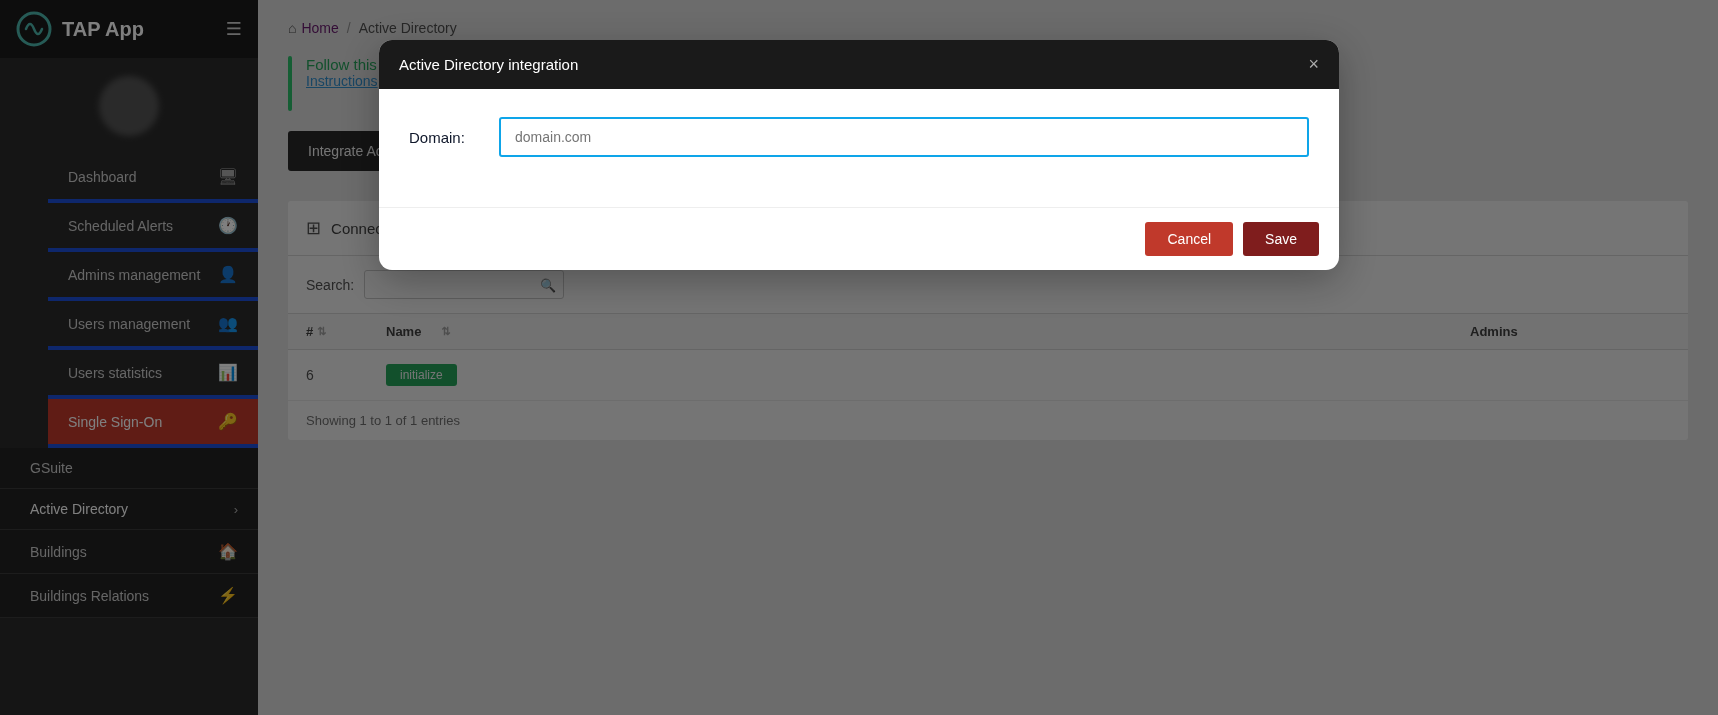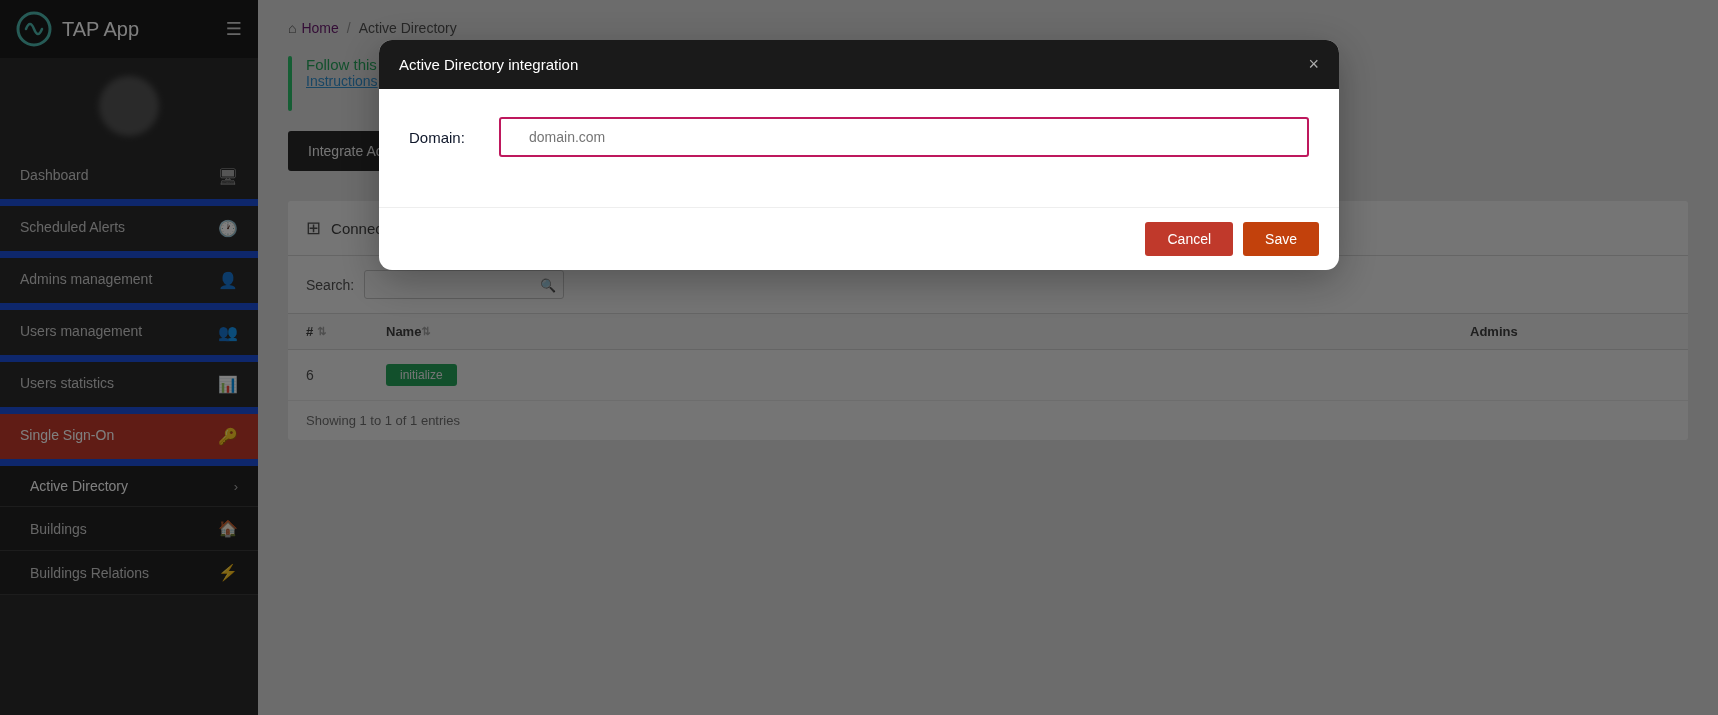--- a/index.html
+++ b/index.html
@@ -23,21 +23,21 @@
       height: 58px;
     }
     .sidebar-logo {
       width: 36px;
       height: 36px;
       margin-right: 10px;
     }
     .sidebar-title {
       color: #fff;
       font-size: 20px;
-      font-weight: 400;
+      font-weight: 700;
     }
     .sidebar-menu-icon {
       margin-left: auto;
       color: #ccc;
       font-size: 18px;
       cursor: pointer;
     }
     .sidebar-avatar {
       width: 60px;
       height: 60px;
@@ -45,27 +45,28 @@
       border-radius: 50%;
       margin: 18px auto;
       display: block;
       filter: blur(3px);
     }
     .sidebar-nav {
       flex: 1;
     }
     .nav-item {
       display: flex;
-      align-items: flex-start;
+      align-items: center;
       padding: 13px 20px;
       color: #ccc;
       font-size: 14px;
       cursor: pointer;
-      border-bottom: 7px solid #1d4ed8;
+      border-bottom: 4px solid #1d4ed8;
       position: relative;
+      margin-left: 48px;
     }
     .nav-item.active { background: #c0392b; color: #fff; }
     .nav-item .nav-label { flex: 1; }
     .nav-item .nav-icon { margin-left: auto; color: #aaa; font-size: 16px; }
     .nav-sub-item {
       display: flex;
       align-items: center;
       padding: 12px 20px 12px 30px;
       color: #ccc;
       font-size: 14px;
@@ -180,21 +181,21 @@
       display: flex;
       align-items: center;
       padding: 10px 18px;
       background: #f9f9f9;
       border-bottom: 1px solid #ddd;
       font-size: 13px;
       font-weight: 600;
       color: #444;
     }
     .col-num { width: 80px; display: flex; align-items: center; gap: 4px; }
-    .col-name { flex: 1; display: flex; align-items: center; gap: 0; }
+    .col-name { flex: 1; display: flex; align-items: center; gap: 20px; }
     .col-status { width: 200px; text-align: left; }
     .sort-icon { color: #aaa; font-size: 11px; }
     .table-row-data {
       display: flex;
       align-items: center;
       padding: 14px 18px;
       border-bottom: 1px solid #eee;
       font-size: 14px;
       color: #555;
     }
@@ -247,22 +248,22 @@
       padding: 28px 30px 20px;
     }
     .modal-field {
       display: flex;
       align-items: center;
       margin-bottom: 30px;
     }
     .modal-label { font-size: 15px; color: #0f172a; margin-right: 20px; min-width: 70px; }
     .modal-input {
       flex: 1;
-      border: 2px solid #be185d;
-      padding: 10px 28px;
+      border: 2px solid #0ea5e9;
+      padding: 10px 14px;
       font-size: 14px;
       border-radius: 3px;
       outline: none;
       color: #999;
     }
     .modal-footer {
       border-top: 1px solid #eee;
       padding: 14px 20px;
       display: flex;
       justify-content: flex-end;
@@ -271,21 +272,21 @@
     .btn-cancel {
       background: #c0392b;
       color: #fff;
       border: none;
       padding: 9px 22px;
       font-size: 14px;
       border-radius: 3px;
       cursor: pointer;
     }
     .btn-save {
-      background: #c2410c;
+      background: #7f1d1d;
       color: #fff;
       border: none;
       padding: 9px 22px;
       font-size: 14px;
       border-radius: 3px;
       cursor: pointer;
     }
 
     
     .arrow-svg {
@@ -327,20 +328,23 @@
       <span class="nav-icon">👥</span>
     </div>
     <div class="nav-item">
       <span class="nav-label">Users statistics</span>
       <span class="nav-icon">📊</span>
     </div>
     <div class="nav-item active">
       <span class="nav-label">Single Sign-On</span>
       <span class="nav-icon">🔑</span>
     </div>
+    <div class="nav-sub-item">
+      <span class="nav-label">GSuite</span>
+    </div>
     <div class="nav-sub-item active-sub">
       <span class="nav-label">Active Directory</span>
       <span class="nav-arrow">›</span>
     </div>
     <div class="nav-sub-item">
       <span class="nav-label">Buildings</span>
       <span class="nav-icon" style="margin-left:auto;font-size:16px;">🏠</span>
     </div>
     <div class="nav-sub-item">
       <span class="nav-label">Buildings Relations</span>

